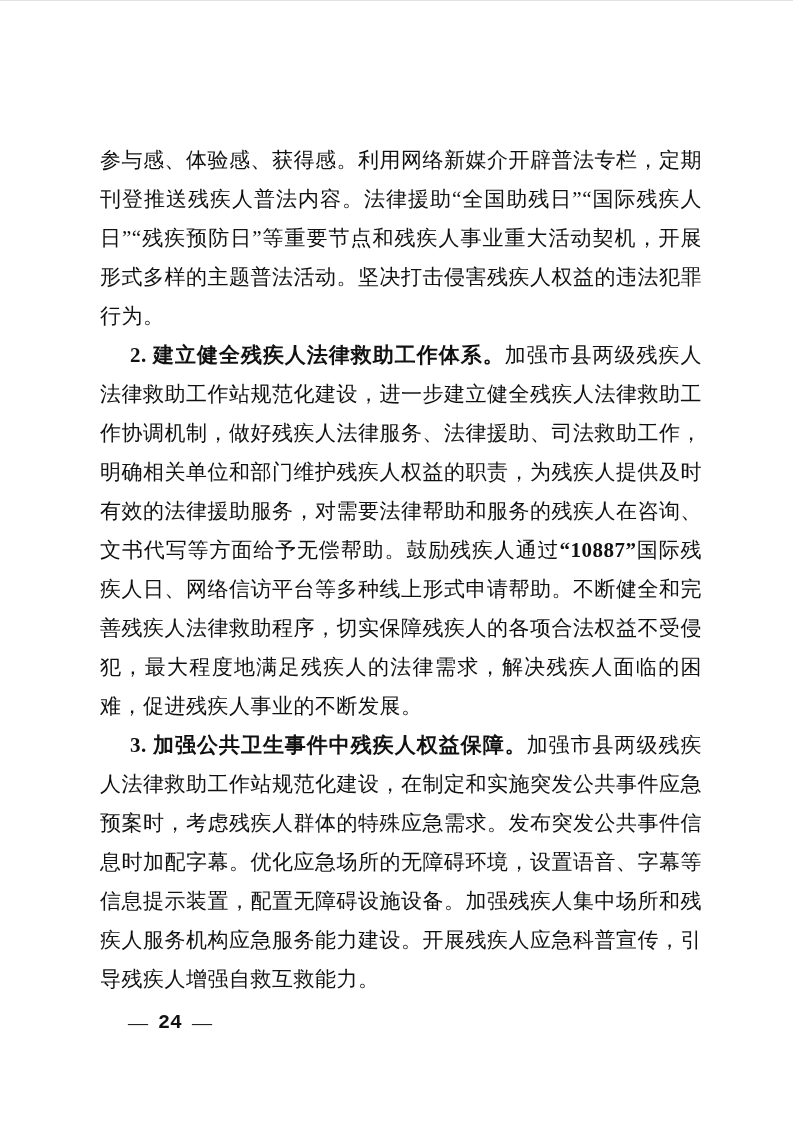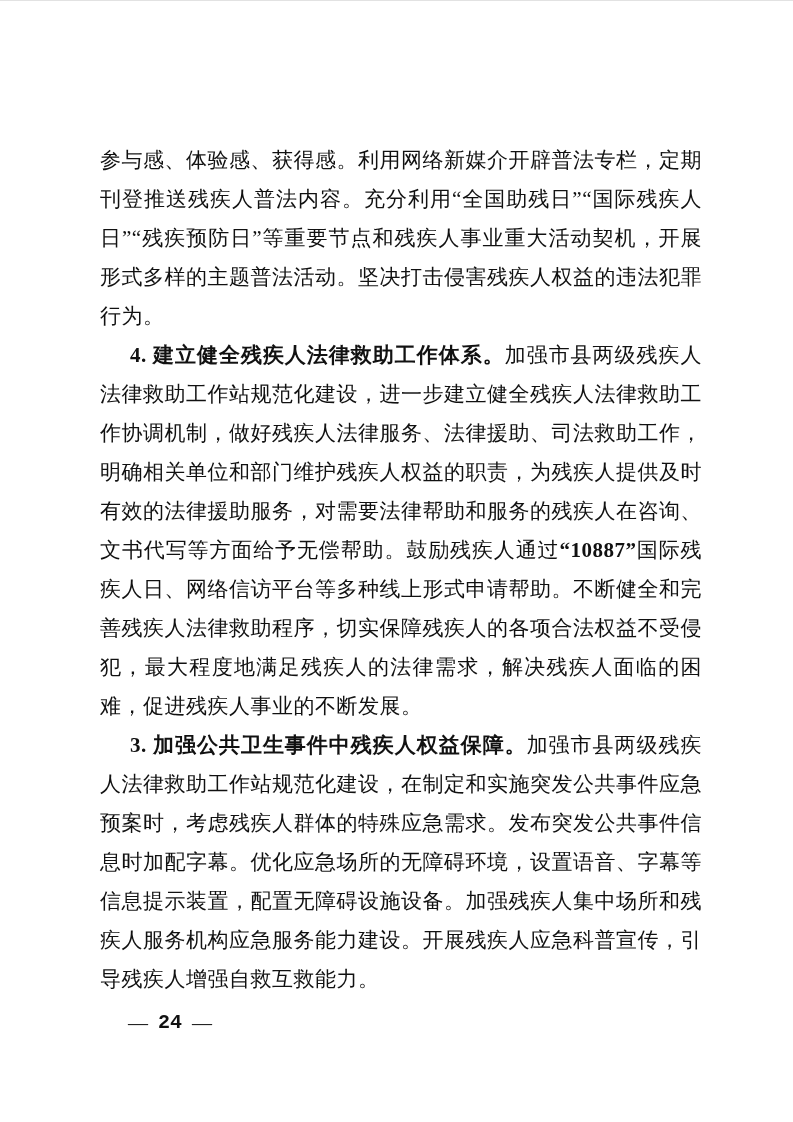--- a/index.html
+++ b/index.html
@@ -59,22 +59,22 @@
     padding: 0 10px;
     font-family: Liberation Mono, monospace;
   }
 </style>
 </head>
 <body>
 
 <div class="page">
 
   <div class="doc-body">
-      <p class="para"><span class="">参与感、体验感、获得感。利用网络新媒介开辟普法专栏，定期刊登推送残疾人普法内容。充分利用“全国助残日”“国际残疾人日”“残疾预防日”等重要节点和残疾人事业重大活动契机，开展形式多样的主题普法活动。坚决打击侵害残疾人权益的违法犯罪行为。</span></p>
-      <p class="para indent"><span class="bold">4. 建立健全残疾人法律救助工作体系。</span><span class="">加强市县两级残疾人法律救助工作站规范化建设，进一步建立健全残疾人法律救助工作协调机制，做好残疾人法律服务、法律援助、司法救助工作，明确相关单位和部门维护残疾人权益的职责，为残疾人提供及时有效的法律援助服务，对需要法律帮助和服务的残疾人在咨询、文书代写等方面给予无偿帮助。鼓励残疾人通过</span><span class="bold">“10887”</span><span class="">国际残疾人日、网络信访平台等多种线上形式申请帮助。不断健全和完善残疾人法律救助程序，切实保障残疾人的各项合法权益不受侵犯，最大程度地满足残疾人的法律需求，解决残疾人面临的困难，促进残疾人事业的不断发展。</span></p>
+      <p class="para"><span class="">参与感、体验感、获得感。利用网络新媒介开辟普法专栏，定期刊登推送残疾人普法内容。法律援助“全国助残日”“国际残疾人日”“残疾预防日”等重要节点和残疾人事业重大活动契机，开展形式多样的主题普法活动。坚决打击侵害残疾人权益的违法犯罪行为。</span></p>
+      <p class="para indent"><span class="bold">2. 建立健全残疾人法律救助工作体系。</span><span class="">加强市县两级残疾人法律救助工作站规范化建设，进一步建立健全残疾人法律救助工作协调机制，做好残疾人法律服务、法律援助、司法救助工作，明确相关单位和部门维护残疾人权益的职责，为残疾人提供及时有效的法律援助服务，对需要法律帮助和服务的残疾人在咨询、文书代写等方面给予无偿帮助。鼓励残疾人通过</span><span class="bold">“10887”</span><span class="">国际残疾人日、网络信访平台等多种线上形式申请帮助。不断健全和完善残疾人法律救助程序，切实保障残疾人的各项合法权益不受侵犯，最大程度地满足残疾人的法律需求，解决残疾人面临的困难，促进残疾人事业的不断发展。</span></p>
       <p class="para indent"><span class="bold">3. 加强公共卫生事件中残疾人权益保障。</span><span class="">加强市县两级残疾人法律救助工作站规范化建设，在制定和实施突发公共事件应急预案时，考虑残疾人群体的特殊应急需求。发布突发公共事件信息时加配字幕。优化应急场所的无障碍环境，设置语音、字幕等信息提示装置，配置无障碍设施设备。加强残疾人集中场所和残疾人服务机构应急服务能力建设。开展残疾人应急科普宣传，引导残疾人增强自救互救能力。</span></p>
     </div>
 
   <div class="footer">
     <span class="dash">—</span>
     <span class="num">24</span>
     <span class="dash">—</span>
   </div>
 
 </div>

